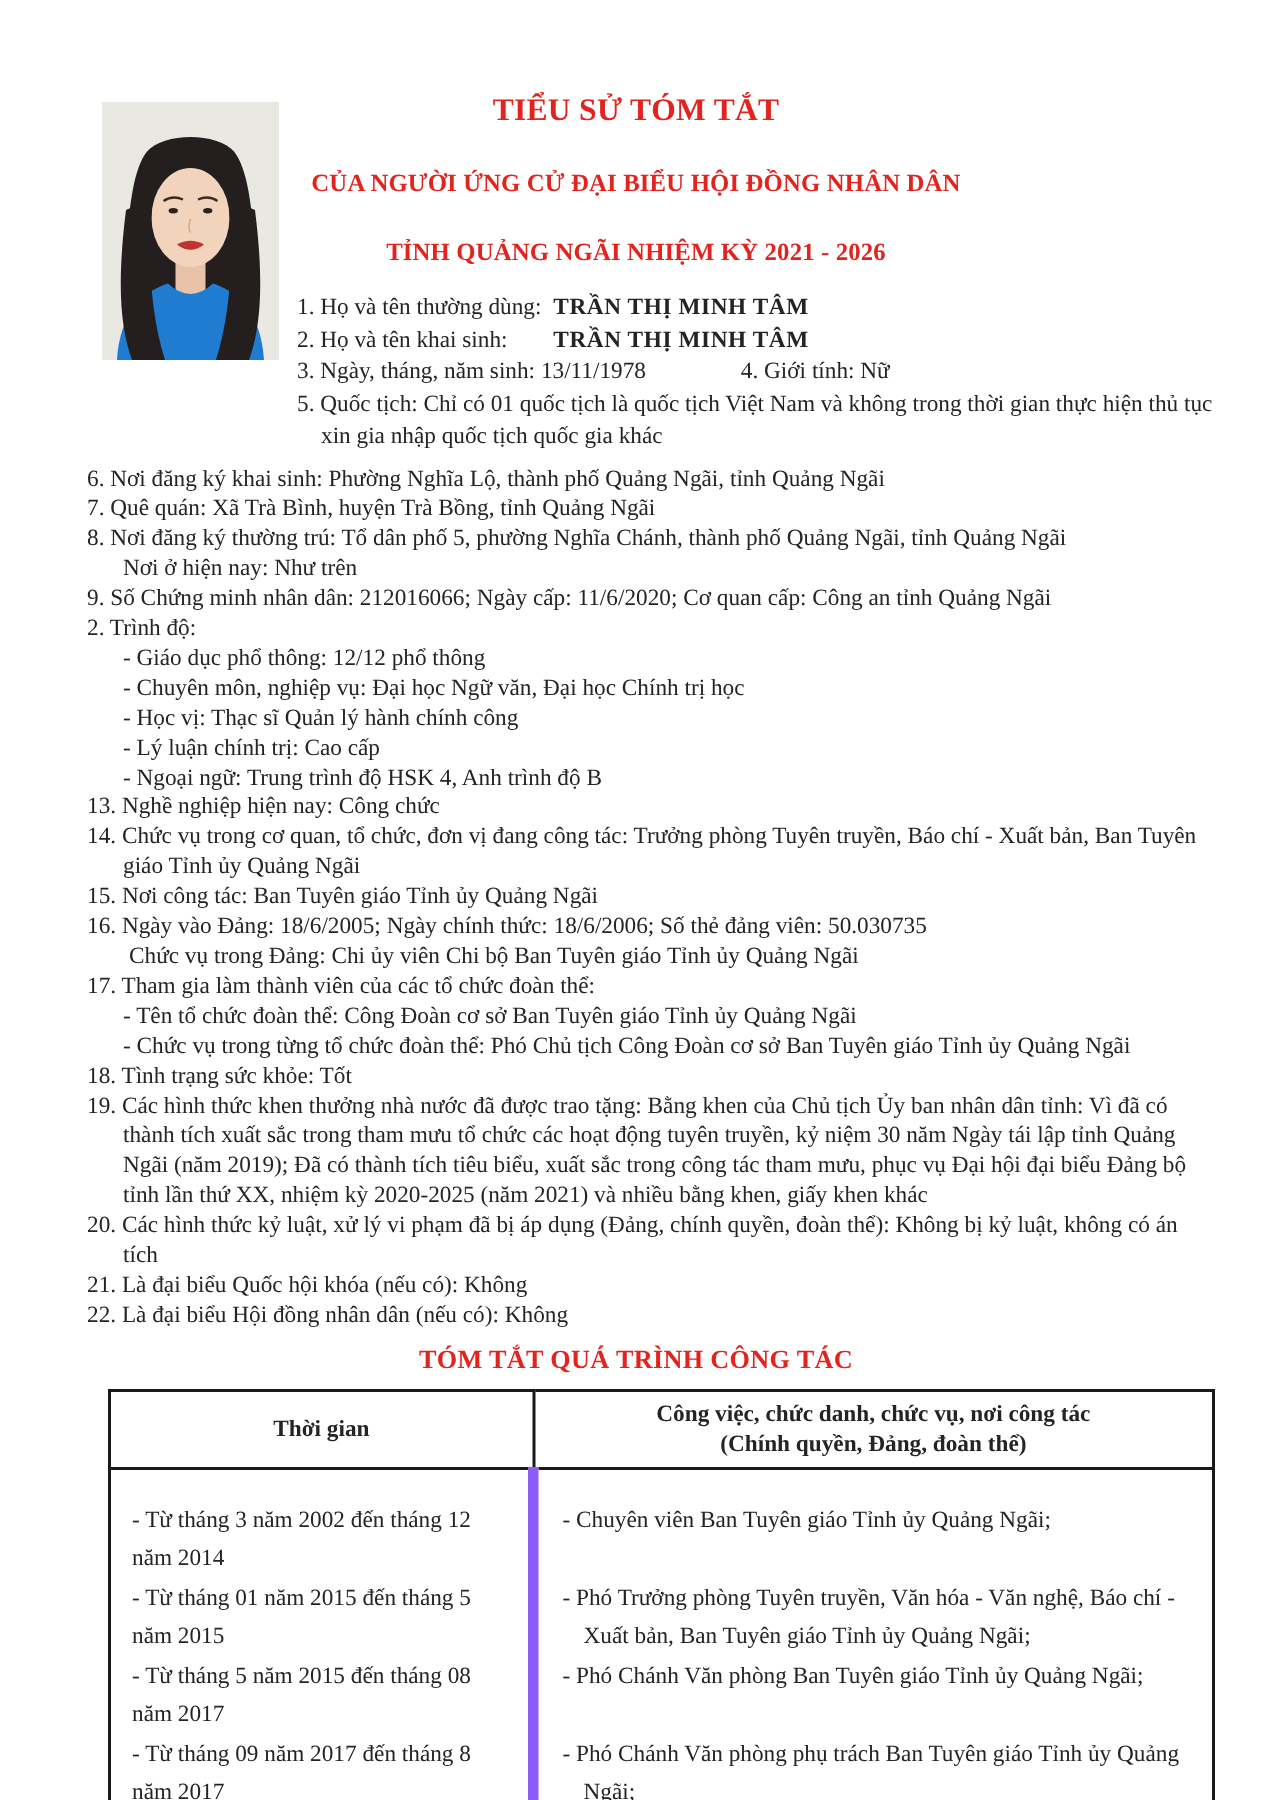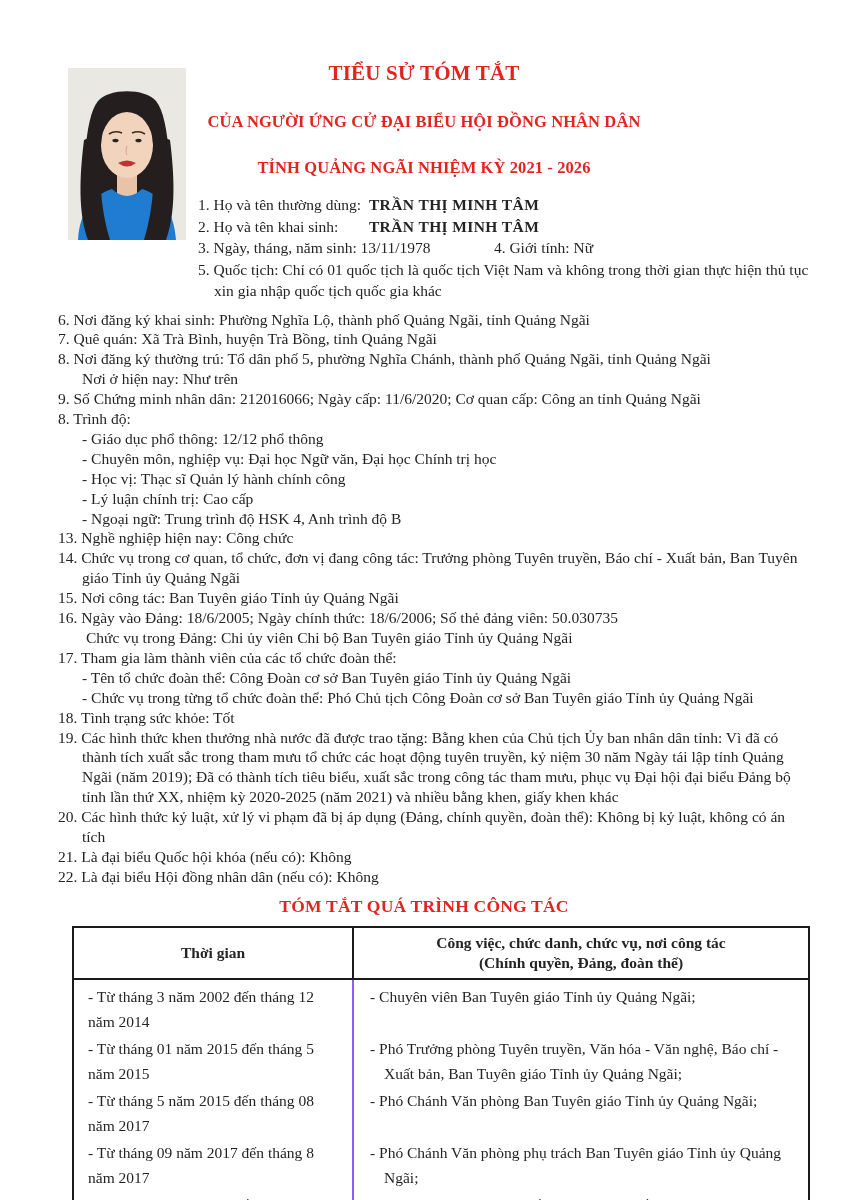--- a/index.html
+++ b/index.html
@@ -42,22 +42,22 @@
     font-weight:bold; font-size:17.5px; line-height:22px; letter-spacing:.2px;
   }
   table.work { border-collapse:collapse; margin:9px 0 0 72px; width:738px;
     border:2px solid #1a1a1a; font-size:15.5px; }
   table.work th {
     border:2px solid #1a1a1a; font-weight:bold; text-align:center;
     padding:5px 6px; line-height:20px; vertical-align:middle;
   }
   table.work td { vertical-align:top; line-height:25px; }
   td.time { width:256px; padding:1px 8px 1px 14px; }
-  td.job  { border-left:2px solid #8b5cf6; padding:1px 12px 1px 30px; text-indent:-14px; }
-  tbody tr:first-child td { padding-top:4px; }
+  td.job  { border-left:7px solid #8b5cf6; padding:1px 12px 1px 30px; text-indent:-14px; }
+  tbody tr:first-child td { padding-top:21px; }
   tbody tr:last-child  td { padding-bottom:10px; }
 </style>
 </head>
 <body>
 
 <div class="page">
 
   <div class="photo-frame">
     <svg viewBox="0 0 118 172">
       <rect x="0" y="0" width="118" height="172" fill="#eae8e3"></rect>
@@ -98,21 +98,21 @@
     </div>
     <div class="f5">5. Quốc tịch: Chỉ có 01 quốc tịch là quốc tịch Việt Nam và không trong thời gian thực hiện thủ tục xin gia nhập quốc tịch quốc gia khác</div>
   </div>
 
   <div class="main-fields">
     <div class="fl">6. Nơi đăng ký khai sinh: Phường Nghĩa Lộ, thành phố Quảng Ngãi, tỉnh Quảng Ngãi</div>
     <div class="fl">7. Quê quán: Xã Trà Bình, huyện Trà Bồng, tỉnh Quảng Ngãi</div>
     <div class="fl">8. Nơi đăng ký thường trú: Tổ dân phố 5, phường Nghĩa Chánh, thành phố Quảng Ngãi, tỉnh Quảng Ngãi</div>
     <div class="ind1">Nơi ở hiện nay: Như trên</div>
     <div class="fl">9. Số Chứng minh nhân dân: 212016066; Ngày cấp: 11/6/2020; Cơ quan cấp: Công an tỉnh Quảng Ngãi</div>
-    <div class="fl">8. Trình độ:</div>
+    <div class="fl">2. Trình độ:</div>
     <div class="ind1">- Giáo dục phổ thông: 12/12 phổ thông</div>
     <div class="ind1">- Chuyên môn, nghiệp vụ: Đại học Ngữ văn, Đại học Chính trị học</div>
     <div class="ind1">- Học vị: Thạc sĩ Quản lý hành chính công</div>
     <div class="ind1">- Lý luận chính trị: Cao cấp</div>
     <div class="ind1">- Ngoại ngữ: Trung trình độ HSK 4, Anh trình độ B</div>
     <div class="fl">13. Nghề nghiệp hiện nay: Công chức</div>
     <div class="fl">14. Chức vụ trong cơ quan, tổ chức, đơn vị đang công tác: Trưởng phòng Tuyên truyền, Báo chí - Xuất bản, Ban Tuyên giáo Tỉnh ủy Quảng Ngãi</div>
     <div class="fl">15. Nơi công tác: Ban Tuyên giáo Tỉnh ủy Quảng Ngãi</div>
     <div class="fl">16. Ngày vào Đảng: 18/6/2005; Ngày chính thức: 18/6/2006; Số thẻ đảng viên: 50.030735</div>
     <div class="ind2">Chức vụ trong Đảng: Chi ủy viên Chi bộ Ban Tuyên giáo Tỉnh ủy Quảng Ngãi</div>

